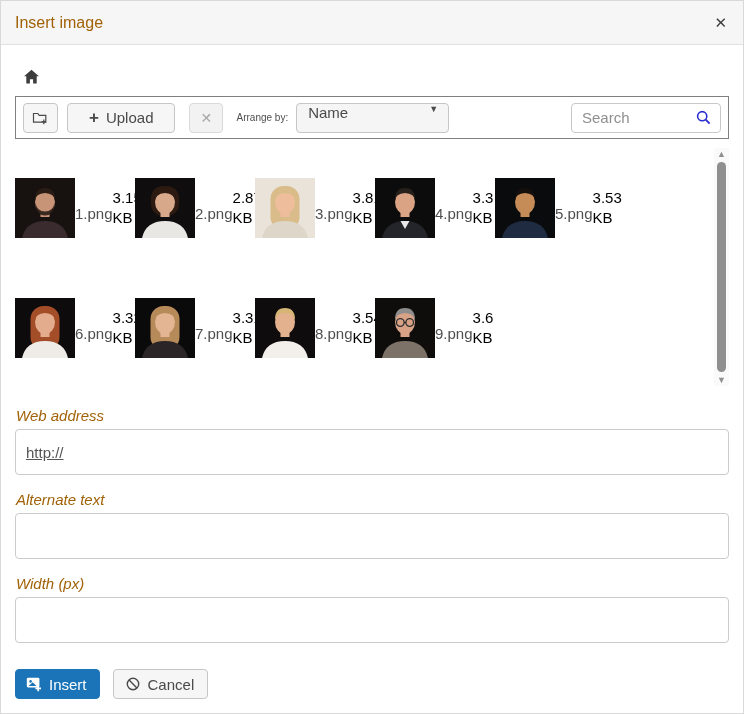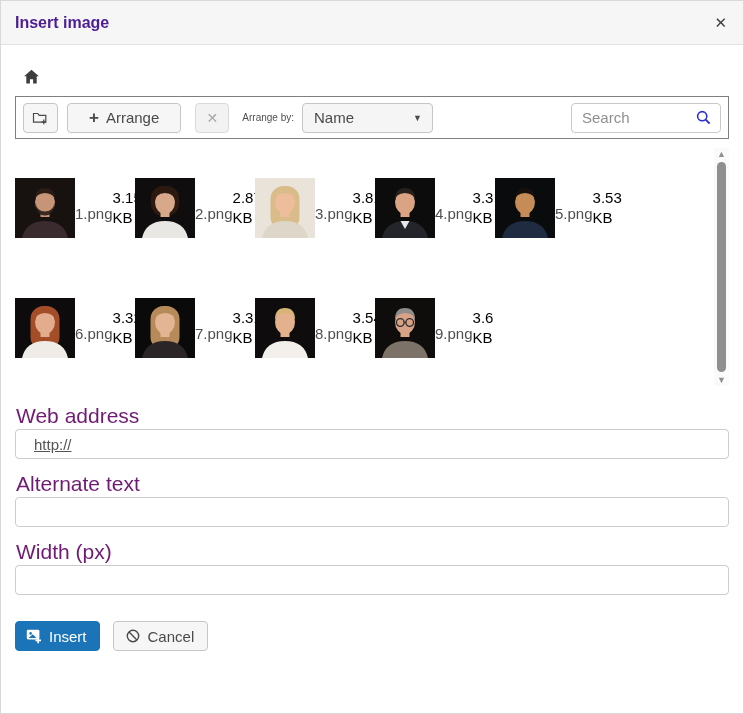--- a/index.html
+++ b/index.html
@@ -3,42 +3,42 @@
 <meta charset="utf-8">
 <style>
   * { margin:0; padding:0; box-sizing:border-box; }
   html,body { background:#fff; }
   body { font-family:"Liberation Sans", sans-serif; color:#4a4a4a; }
   .dialog { width:744px; height:714px; background:#fff; border:1px solid #d9d9d9; overflow:hidden; }
 
   
   .titlebar { height:44px; background:#f6f6f6; border-bottom:1px solid #e2e2e2;
     display:flex; align-items:center; justify-content:space-between; padding:0 16px 0 14px; }
-  .titlebar .title { font-size:16px; color:#4c1d95;font-weight:bold; }
+  .titlebar .title { font-size:16px; color:#a16207; }
   .close-btn { font-size:15px; color:#3f3f3f; cursor:pointer; background:none; border:none; line-height:1; font-family:inherit; }
 
   .content { padding:0 14px; }
 
   
   .breadcrumb { margin:23px 0 0 8px; height:17px; display:flex; align-items:center; }
   .home-btn { background:none; border:none; cursor:pointer; display:flex; }
 
   
   .toolbar { margin-top:11px; height:43px; border:1px solid #7f7f7f;
     display:flex; align-items:center; padding:0 7px; gap:8px; background:#fff; }
   .btn { height:30px; background:#f6f6f6; border:1px solid #c6c6c6; border-radius:4px;
     display:inline-flex; align-items:center; justify-content:center; color:#4a4a4a;
     font-size:15px; cursor:pointer; font-family:inherit; }
   .btn-icon { width:35px; }
   .btn-upload { padding:0 21px; gap:7px; margin-left:1px; }
   .btn-upload .plus { font-size:17px; font-weight:bold; line-height:1; }
   .btn-clear { width:34px; margin-left:6px; background:#f2f2f2; border-color:#dadada; color:#a6a6a6; font-size:14px; }
   .arrange-label { font-size:10px; color:#4f4f4f; margin-left:5px; }
-  .sort-dd { width:131px; height:30px; background:#f5f5f5; border:1px solid #c6c6c6; border-radius:4px;
-    display:inline-flex; align-items:center; justify-content:space-between; padding:0 10px 0 11px;
+  .sort-dd { width:153px; height:30px; background:#f5f5f5; border:1px solid #c6c6c6; border-radius:4px;
+    display:inline-flex; align-items:flex-start; justify-content:space-between; padding:0 10px 0 11px;
     font-size:15px; color:#4a4a4a; cursor:pointer; }
   .sort-dd .caret { font-size:9px; color:#4a4a4a; }
   .tb-spacer { flex:1; }
   .searchbox { width:150px; height:30px; background:#fff; border:1px solid #c9c9c9; border-radius:4px;
     display:flex; align-items:center; padding:0 8px 0 10px;gap:32px; }
   .searchbox input { flex:1; border:none; outline:none; font-size:15px; color:#555;
     font-family:inherit; min-width:0; background:transparent; }
   .searchbox input::placeholder { color:#8f8f8f; }
 
   
@@ -51,23 +51,23 @@
   .fsize { font-size:15px; color:#000000; line-height:20px; }
 
   .vscrollbar { position:absolute; right:0; top:4px; width:15px; height:238px;
     background:#fafafa; border-radius:2px; display:flex; flex-direction:column; align-items:center; }
   .scroll-arrow { color:#8f8f8f; font-size:9px; line-height:12px; height:12px; cursor:pointer; user-select:none; }
   .scroll-thumb { flex:1; width:9px; background:#8f8f8f; border-radius:5px; margin:2px 0; cursor:pointer; }
 
   
   .form-group { margin-top:15px; }
   .form-group:first-of-type { margin-top:7px; }
-  .form-group label { display:block; font-size:21px; color:#701a75; margin:0 0 4px 1px; line-height:19px; }
-  .form-group input { width:100%; height:30px; border:1px solid #ccc; border-radius:4px;
-    padding:0 18px; font-size:15px; color:#555; font-family:inherit; outline:none;text-decoration:underline; }
+  .form-group label { display:block; font-size:15px; color:#a16207; margin:0 0 4px 1px; line-height:19px;font-style:italic; }
+  .form-group input { width:100%; height:46px; border:1px solid #ccc; border-radius:4px;
+    padding:0 10px; font-size:15px; color:#555; font-family:inherit; outline:none;text-decoration:underline; }
 
   
   .footer { margin-top:26px; display:flex; gap:13px; }
   .btn-primary { background:#1b74b8; border:1px solid #1b74b8; color:#fff; padding:0 12px 0 10px; gap:7px; }
   .btn-cancel { padding:0 13px 0 11px; gap:7px; }
   .icon { display:inline-flex; line-height:0; }
 </style>
 </head>
 <body>
 
@@ -96,21 +96,21 @@
       <button class="btn btn-icon">
         <span class="icon">
           <svg width="17" height="17" viewBox="0 0 17 17" fill="none" stroke="#4a4a4a" stroke-width="1.2">
             <path d="M1.5 4.5 h4.3 l1.4 1.8 h6.6 v6.9 h-12.3 z"></path>
             <path d="M11.8 10.6 v4.6 M9.5 12.9 h4.6" stroke-width="1.3"></path>
           </svg>
         </span>
       </button>
       <button class="btn btn-upload">
         <span class="plus">+</span>
-        <span>Arrange</span>
+        <span>Upload</span>
       </button>
       <button class="btn btn-clear">
         <span>✕</span>
       </button>
       <span class="arrange-label">Arrange by:</span>
       <div class="sort-dd">
         <span>Name</span>
         <span class="caret">▼</span>
       </div>
       <span class="tb-spacer"></span>

